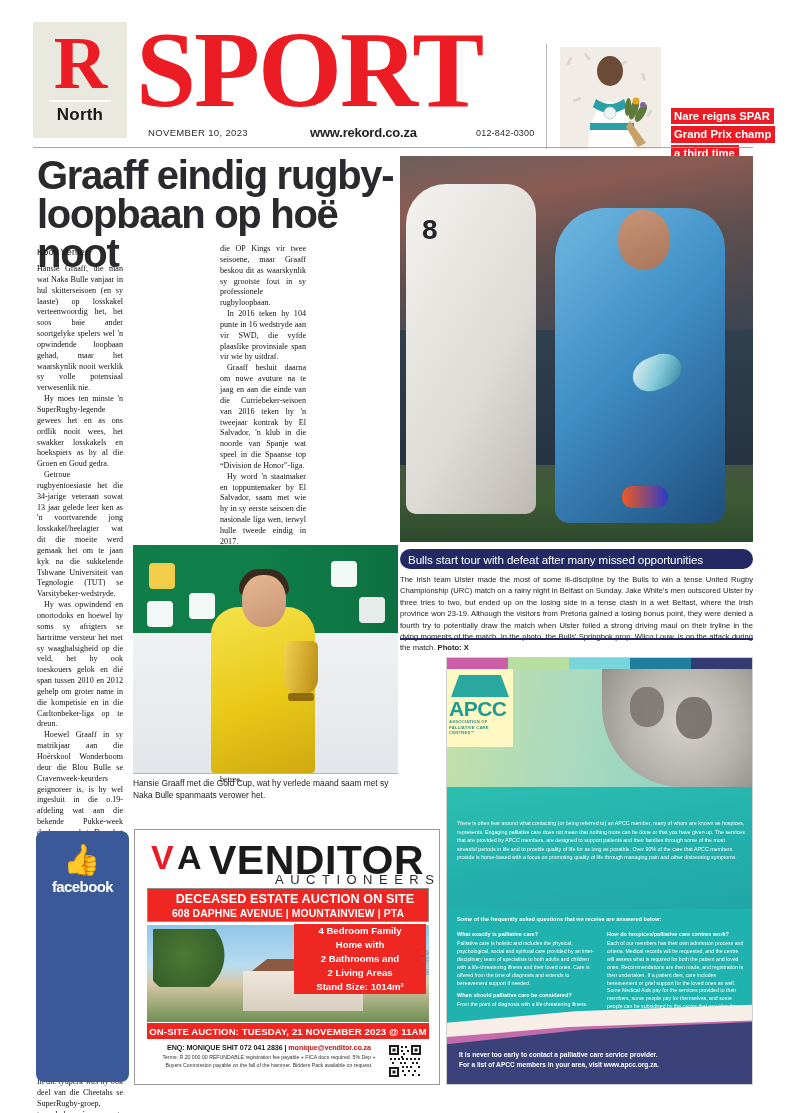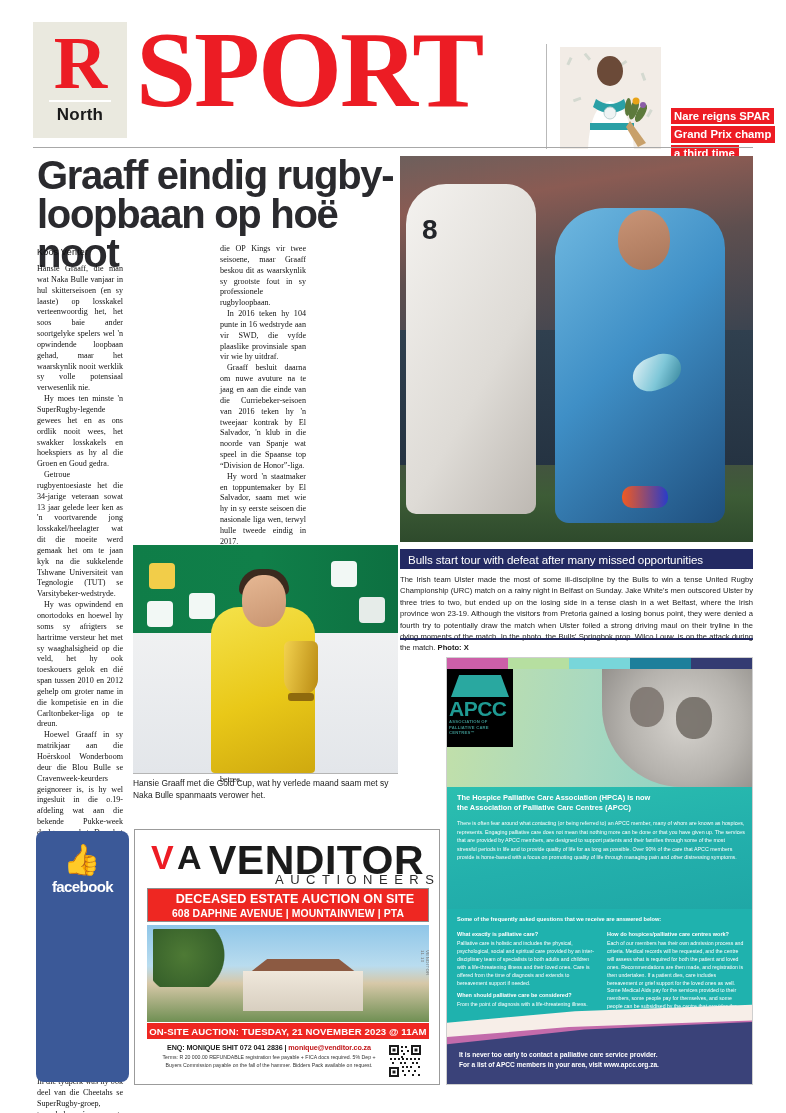--- a/index.html
+++ b/index.html
@@ -111,21 +111,21 @@
   .rp-head { position:absolute; left:218px; top:54px; width:52px; height:60px;
     background:linear-gradient(160deg,#c99476 0%,#a9765a 100%); border-radius:48%; }
   .rp-boot { position:absolute; left:222px; top:330px; width:46px; height:22px;
     background:linear-gradient(90deg,#f05a22 0%,#2a3cc8 100%); border-radius:10px; }
 
   
   .bulls-bar {
     position:absolute; left:400px; top:549px; width:353px; height:20px;
     background:#232a63; color:#fff; display:flex; align-items:center;
     padding-left:8px; font-size:11.6px; font-weight:500;
-    font-family:"Liberation Sans", sans-serif; letter-spacing:-0.1px;
+    font-family:"Liberation Sans", sans-serif; letter-spacing:-0.1px;border-radius:10px;
   }
   .bulls-text {
     position:absolute; left:400px; top:574px; width:353px;
     font-size:7.6px; line-height:1.5; color:#1b1b1b; text-align:justify;
     font-family:"Liberation Sans", sans-serif;
   }
   .bulls-text b { font-weight:bold; }
   .bulls-rule { position:absolute; left:400px; top:638px; width:353px; height:2px; background:#232a63; }
 
   
@@ -230,21 +230,21 @@
   }
 
   
   .apcc {
     position:absolute; left:446px; top:657px; width:307px; height:428px;
     background:#ffffff; border:1px solid #cfcfcf; overflow:hidden;
   }
   .apcc-strip { position:absolute; left:0; top:0; width:100%; height:11px; display:flex; }
   .apcc-strip i { display:block; height:100%; }
   .apcc-logobox {
-    position:absolute; left:0; top:11px; width:66px; height:78px; background:#000000; z-index:4;
+    position:absolute; left:0; top:11px; width:66px; height:78px; background:#fef9c3; z-index:4;
   }
   .apcc-roof {
     position:absolute; left:4px; top:4px; width:58px; height:24px;
     background:#29a8a0; clip-path:polygon(0% 100%, 100% 100%, 86% 8%, 14% 8%);
   }
   .apcc-logo-text {
     position:absolute; left:2px; top:28px; width:64px;
     font-family:"Liberation Sans",sans-serif; font-weight:bold;
     font-size:21px; color:#1f9a93; letter-spacing:-0.5px;
   }
@@ -319,20 +319,25 @@
   <div class="masthead">
 
     <div class="flag-box">
       <div class="flag-R">R</div>
       <div class="flag-rule"></div>
       <div class="flag-edition">North</div>
     </div>
 
     <div class="sport-word">SPORT</div>
 
+    <div class="masthead-meta">
+      <div class="mm-date">NOVEMBER 10, 2023</div>
+      <div class="mm-web">www.rekord.co.za</div>
+      <div class="mm-phone">012-842-0300</div>
+    </div>
 
     <div class="mast-vrule"></div>
 
     <div class="promo-photo">
       <svg width="101" height="102" viewBox="0 0 101 102">
         <rect width="101" height="102" fill="#f2ece6"></rect>
         <g fill="#cfd6cd" opacity="0.85">
           <rect x="8" y="10" width="3" height="8" transform="rotate(25 9 14)"></rect>
           <rect x="26" y="6" width="3" height="8" transform="rotate(-40 27 10)"></rect>
           <rect x="62" y="12" width="3" height="8" transform="rotate(55 63 16)"></rect>
@@ -448,20 +453,27 @@
       <div class="l1">DECEASED ESTATE AUCTION ON SITE</div>
       <div class="l2">608 DAPHNE AVENUE | MOUNTAINVIEW | PTA</div>
     </div>
 
     <div class="vd-photo">
       <div class="vd-tree"></div>
       <div class="vd-roof"></div>
       <div class="vd-house"></div>
     </div>
 
+    <div class="vd-details">
+      <div>4 Bedroom Family</div>
+      <div>Home with</div>
+      <div>2 Bathrooms and</div>
+      <div>2 Living Areas</div>
+      <div>Stand Size: 1014m²</div>
+    </div>
 
     <div class="vd-auctionbar">ON-SITE AUCTION: TUESDAY, 21 NOVEMBER 2023 @ 11AM</div>
 
     <div class="vd-enq">
       <div class="e1"><span>ENQ: MONIQUE SHIT 072 041 2836 | </span><span class="mail">monique@venditor.co.za</span></div>
       <div class="e2">Terms: R 20 000.00 REFUNDABLE registration fee payable + FICA docs required. 5% Dep + Buyers Commission payable on the fall of the hammer. Bidders Pack available on request.</div>
     </div>
 
     <div class="vd-qr">
       <svg width="34" height="34" viewBox="0 0 34 34">
@@ -529,24 +541,20 @@
       </div>
     </div>
 
     <div class="apcc-logobox">
       <div class="apcc-roof"></div>
       <div class="apcc-logo-text">APCC</div>
       <div class="apcc-logo-sub">ASSOCIATION OF PALLIATIVE CARE CENTRES™</div>
     </div>
 
     <div class="apcc-green">
-      <div class="apcc-h2">
-        <div>The Hospice Palliative Care Association (HPCA) is now</div>
-        <div>the Association of Palliative Care Centres (APCC)</div>
-      </div>
       <div class="apcc-body">There is often fear around what contacting (or being referred to) an APCC member, many of whom are known as hospices, represents. Engaging palliative care does not mean that nothing more can be done or that you have given up. The services that are provided by APCC members, are designed to support patients and their families through some of the most stressful periods in life and to provide quality of life for as long as possible. Over 90% of the care that APCC members provide is home-based with a focus on promoting quality of life through managing pain and other distressing symptoms.</div>
     </div>
 
     <div class="apcc-teal2"></div>
     <div class="apcc-faq-head">Some of the frequently asked questions that we receive are answered below:</div>
 
     <div class="apcc-faq">
       <div class="fcol">
         <div class="apcc-q">What exactly is palliative care?</div>
         <div class="apcc-a">Palliative care is holistic and includes the physical, psychological, social and spiritual care provided by an inter-disciplinary team of specialists to both adults and children with a life-threatening illness and their loved ones. Care is offered from the time of diagnosis and extends to bereavement support if needed.</div>

